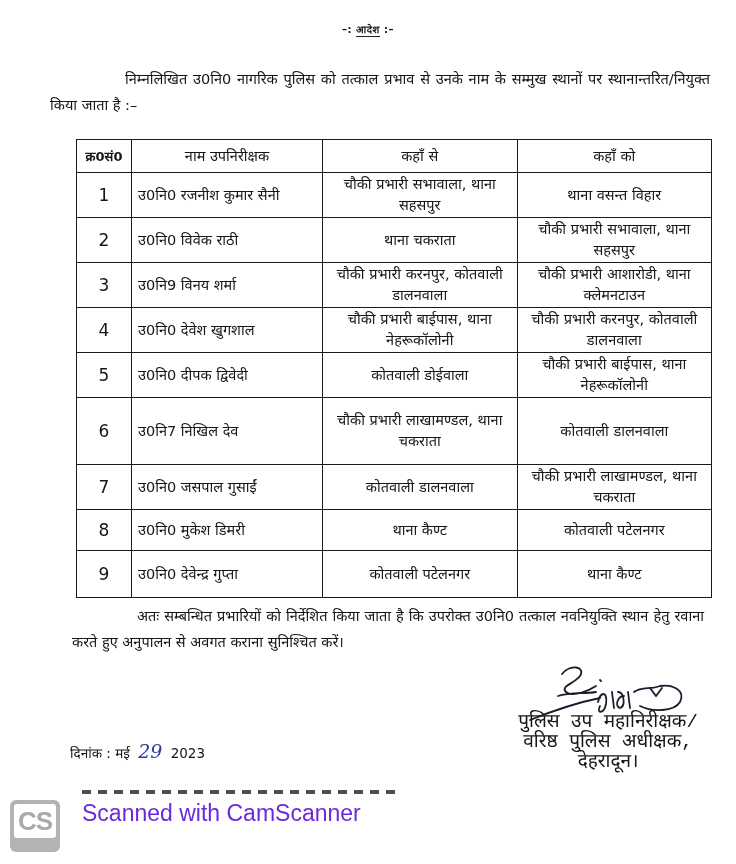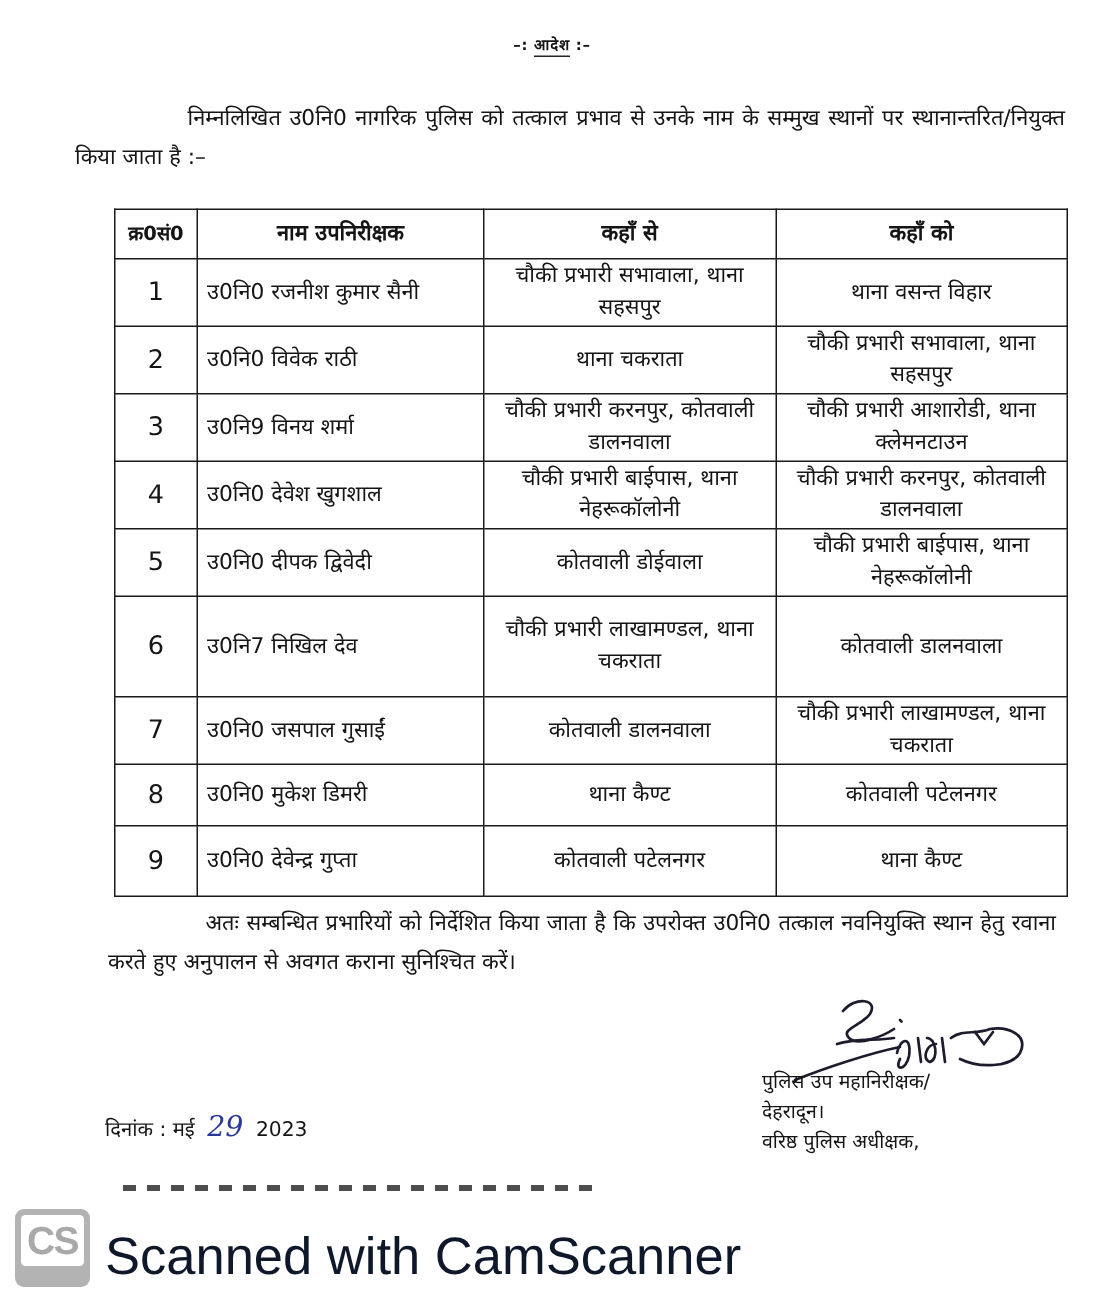--- a/index.html
+++ b/index.html
@@ -16,61 +16,61 @@
     position:absolute; top:66px; left:50px; width:660px;
     font-size:14.5px; line-height:26px; text-align:justify; text-indent:75px;
   }
   table.orders {
     position:absolute; top:139px; left:76px; width:636px;
     border-collapse:collapse; font-size:14.5px;
   }
   table.orders th, table.orders td {
     border:1.6px solid #1a1a1a; padding:1px 6px; line-height:21px; vertical-align:middle;
   }
-  table.orders th { font-weight:bold; height:30px; text-align:center; }
+  table.orders th { font-weight:normal; height:30px; text-align:center; }
   table.orders th.c0 { font-size:13px; font-weight:bold; }
   td.sno { width:42px; text-align:center; font-size:17px; }
   td.name { width:178px; text-align:left; padding-left:10px; }
   td.from, td.to { text-align:center; }
   tr.r1 td { height:42px; } tr.r2 td { height:42px; } tr.r3 td { height:42px; }
   tr.r4 td { height:42px; } tr.r5 td { height:42px; } tr.r6 td { height:64px; }
   tr.r7 td { height:42px; } tr.r8 td { height:38px; } tr.r9 td { height:44px; }
   .closing {
     position:absolute; top:603px; left:72px; width:632px;
     font-size:14.5px; line-height:26px; text-align:justify; text-indent:65px;
   }
   .signature {
     position:absolute; top:662px; left:500px; width:220px; height:70px;
   }
   .sig-block {
-    position:absolute; top:712px; left:508px; width:200px; text-align:left;
-    font-size:13px; line-height:20px;
+    position:absolute; top:712px; left:508px; width:200px; text-align:center;
+    font-size:19px; line-height:20px;font-family:Liberation Mono, monospace;
   }
   .ref {
     position:absolute; top:740px; left:70px; font-size:13.5px; line-height:22px;
   }
   .ref .hand { color:#2a3a9a; font-size:19px; font-family:"DejaVu Serif", serif; font-style:italic; padding:0 4px; }
   .cutoff {
     position:absolute; top:790px; left:82px; width:320px; height:4px;
     background:repeating-linear-gradient(90deg,#222 0 9px,transparent 9px 16px);
     opacity:0.8;
   }
   .watermark {
-    position:absolute; top:800px; left:10px; height:58px; display:flex; align-items:flex-end;
+    position:absolute; top:800px; left:10px; height:58px; display:flex; align-items:flex-start;gap:12px;
   }
   .cs-logo {
     width:50px; height:52px; border-radius:6px; background:#b3b3b3; position:relative; overflow:hidden;
   }
   .cs-logo .inner {
     position:absolute; left:4px; top:4px; width:42px; height:34px; background:#fff; border-radius:3px;
     display:flex; align-items:center; justify-content:center;
     font-family:"Liberation Sans", sans-serif; font-weight:bold; font-size:26px; color:#a9a9a9; letter-spacing:-1px;
   }
   .cs-text {
-    margin-left:10px; font-family:"Liberation Sans", sans-serif; font-size:35px; color:#0f172a;
+    margin-left:10px; font-family:"Liberation Sans", sans-serif; font-size:23px; color:#6d28d9;
   }
 </style>
 </head>
 <body>
 
 <div class="heading">
   <span>–:</span>
   <span class="u">आदेश</span>
   <span>:–</span>
 </div>
@@ -156,22 +156,22 @@
     <path d="M118 30 C124 30, 126 44, 120 46 C114 44, 118 34, 124 34"></path>
     <path d="M128 30 l2 16"></path>
     <path d="M134 30 C142 24, 150 28, 160 24 C172 22, 186 28, 180 40 C174 50, 152 50, 140 44"></path>
     <path d="M150 26 l6 8 l6 -8"></path>
     <path d="M30 58 C50 50, 80 40, 100 36"></path>
   </g>
 </svg>
 
 <div class="sig-block">
   <div>पुलिस उप महानिरीक्षक/</div>
+  <div>वरिष्ठ पुलिस अधीक्षक,</div>
   <div>देहरादून।</div>
-  <div>वरिष्ठ पुलिस अधीक्षक,</div>
 </div>
 
 <div class="ref">
   <div>
     <span>दिनांक : मई</span>
     <span class="hand">29</span>
     <span>2023</span>
   </div>
 </div>
 

